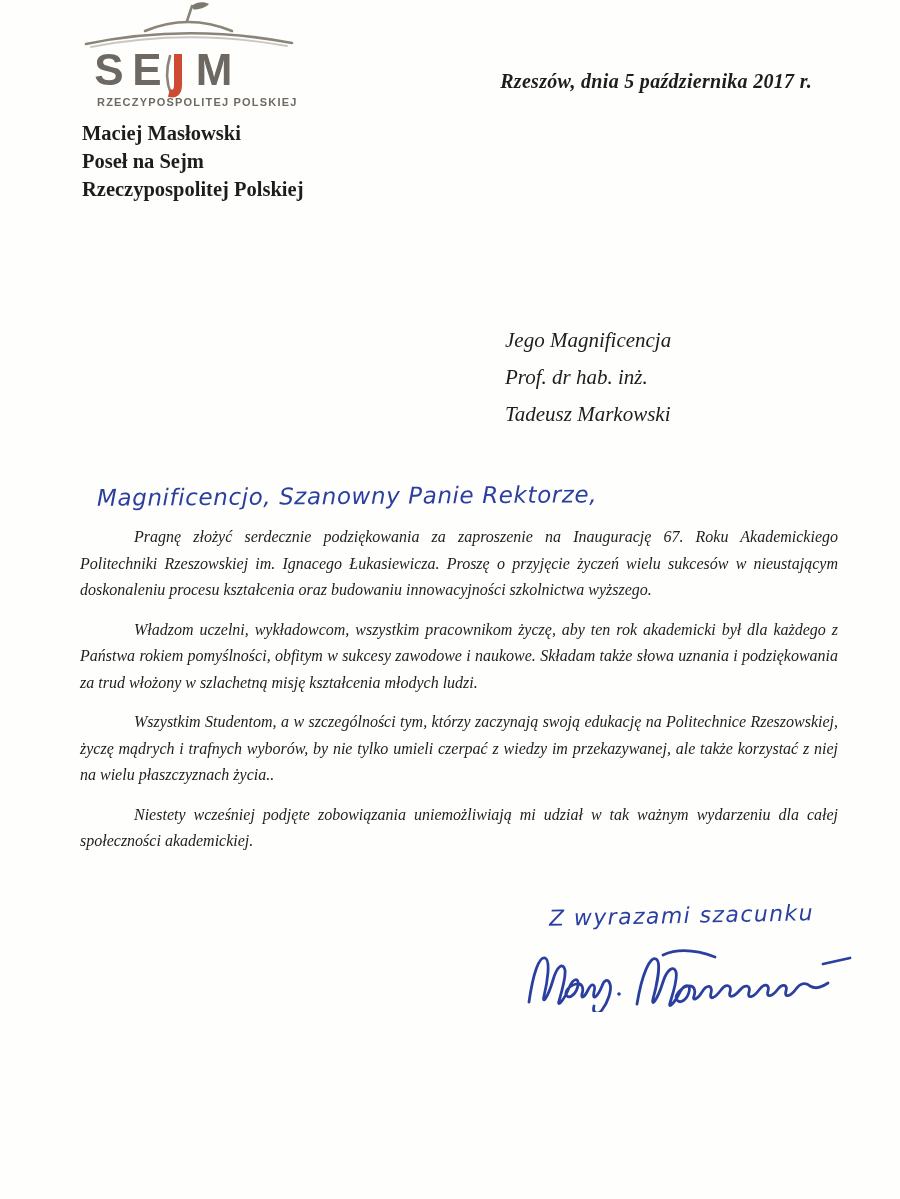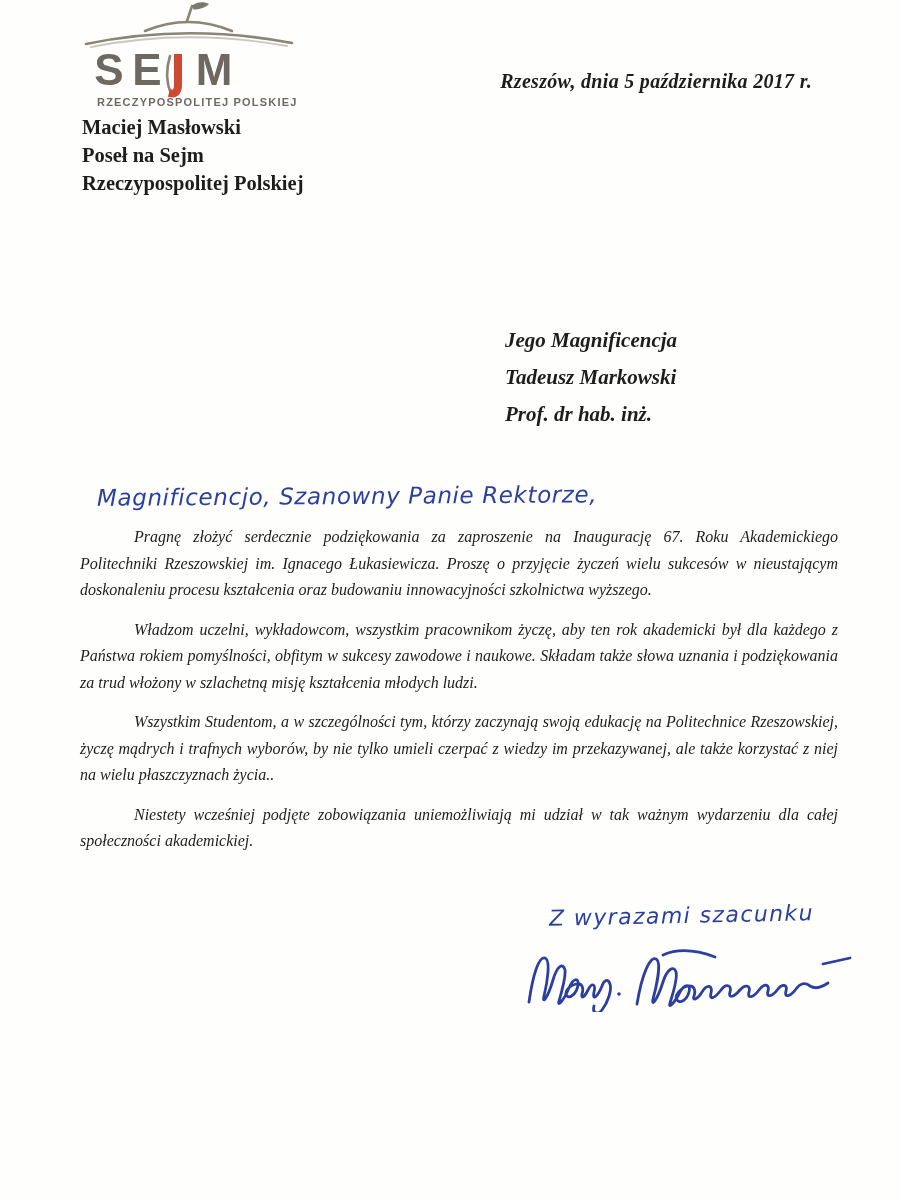--- a/index.html
+++ b/index.html
@@ -13,22 +13,22 @@
   
   .logo{position:absolute;left:83px;top:2px;width:240px;height:112px;}
   .logo svg{display:block;}
 
   
   .date-line{
     position:absolute;top:70px;right:88px;
     font-size:20px;font-weight:bold;font-style:italic;
     letter-spacing:.3px;white-space:nowrap;text-align:right;
   }
-  .sender{position:absolute;left:82px;top:113px;font-weight:bold;font-size:20.5px;line-height:28px;}
-  .recipient{position:absolute;left:505px;top:322px;font-weight:bold;font-style:italic;font-size:21px;line-height:37px;}
+  .sender{position:absolute;left:82px;top:119px;font-weight:bold;font-size:20.5px;line-height:28px;}
+  .recipient{position:absolute;left:505px;top:322px;font-weight:normal;font-style:italic;font-size:21px;line-height:37px;}
 
   .body-text{
     position:absolute;left:80px;top:524px;width:758px;
     font-style:italic;font-size:16px;line-height:26.5px;
     text-align:justify;
   }
   .body-text p{margin:0 0 13px 0;text-indent:54px;}
   .body-text p:last-child{margin-bottom:16px;}
 
   
@@ -80,22 +80,22 @@
   <div class="date-line">Rzeszów, dnia 5 października 2017 r.</div>
 
   <div class="sender">
     <div>Maciej Masłowski</div>
     <div>Poseł na Sejm</div>
     <div>Rzeczypospolitej Polskiej</div>
   </div>
 
   <div class="recipient">
     <div>Jego Magnificencja</div>
+    <div>Prof. dr hab. inż.</div>
     <div>Tadeusz Markowski</div>
-    <div>Prof. dr hab. inż.</div>
   </div>
 
   <div class="hand salutation">Magnificencjo, Szanowny Panie Rektorze,</div>
 
   <div class="body-text">
     <p>Pragnę złożyć serdecznie podziękowania za zaproszenie na Inaugurację 67. Roku Akademickiego Politechniki Rzeszowskiej im. Ignacego Łukasiewicza. Proszę o przyjęcie życzeń wielu sukcesów w nieustającym doskonaleniu procesu kształcenia oraz budowaniu innowacyjności szkolnictwa wyższego.</p>
     <p>Władzom uczelni, wykładowcom, wszystkim pracownikom życzę, aby ten rok akademicki był dla każdego z Państwa rokiem pomyślności, obfitym w sukcesy zawodowe i naukowe. Składam także słowa uznania i podziękowania za trud włożony w szlachetną misję kształcenia młodych ludzi.</p>
     <p>Wszystkim Studentom, a w szczególności tym, którzy zaczynają swoją edukację na Politechnice Rzeszowskiej, życzę mądrych i trafnych wyborów, by nie tylko umieli czerpać z wiedzy im przekazywanej, ale także korzystać z niej na wielu płaszczyznach życia..</p>
     <p>Niestety wcześniej podjęte zobowiązania uniemożliwiają mi udział w tak ważnym wydarzeniu dla całej społeczności akademickiej.</p>
   </div>

